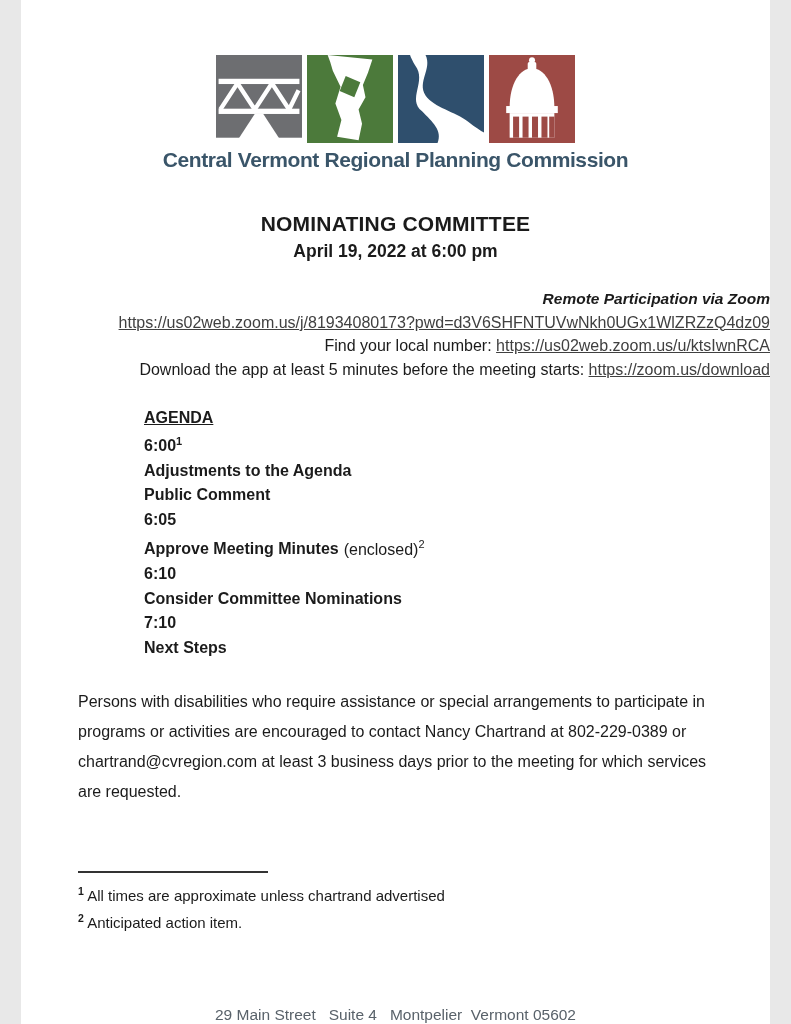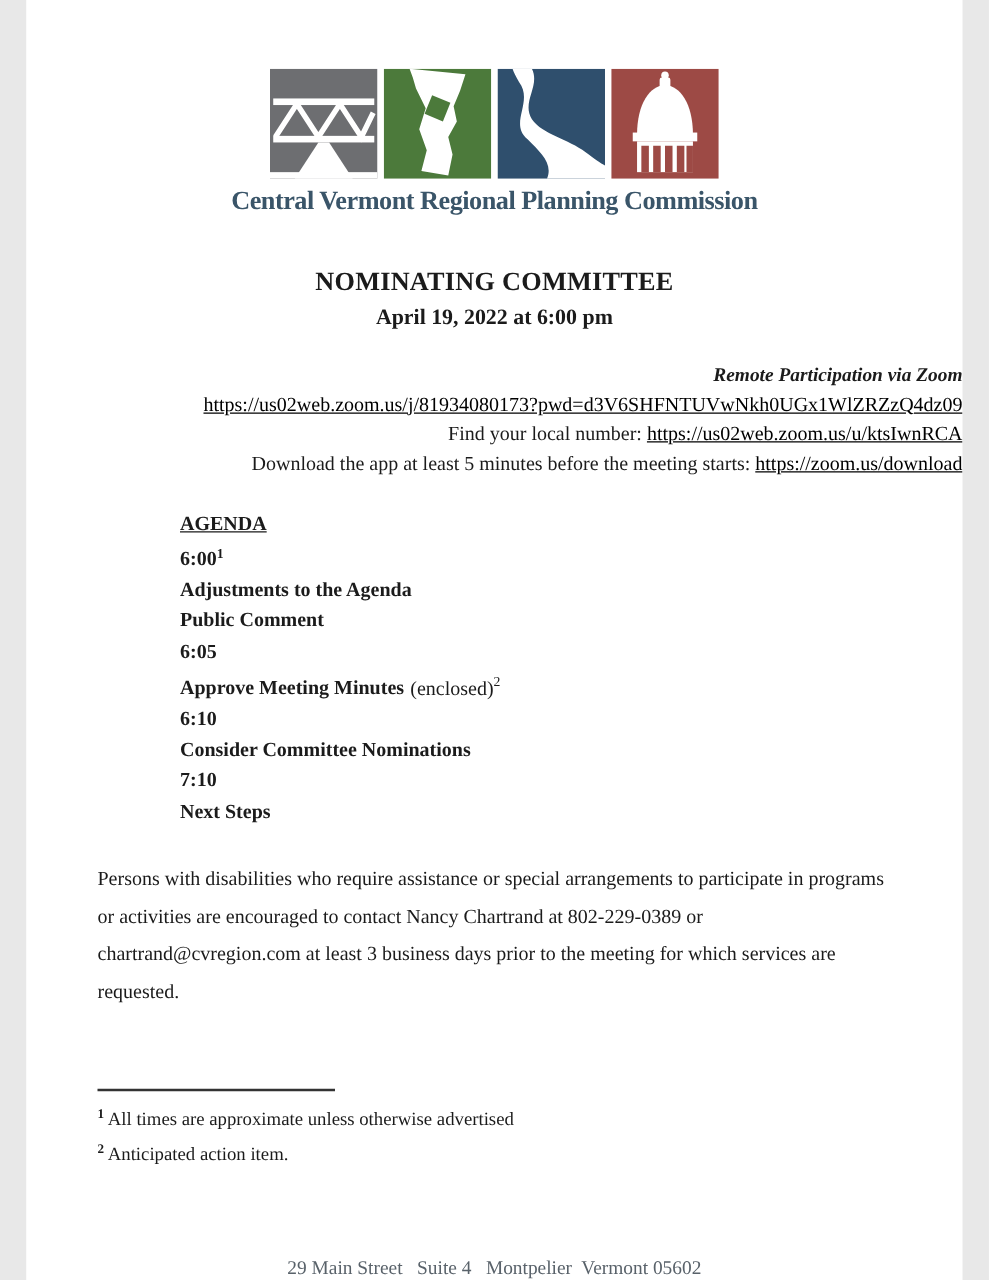--- a/index.html
+++ b/index.html
@@ -4,21 +4,21 @@
 <style>
   * { margin: 0; padding: 0; box-sizing: border-box; }
   html, body { background: #e8e8e8; }
   .page {
     position: relative;
     width: 749px;
     height: 1024px;
     margin: 0 auto;
     background: #ffffff;
     color: #1b1b1b;
-    font-family: Liberation Serif, serif;
+    font-family: Liberation Sans, sans-serif;
     overflow: hidden;
   }
 
   
   .logo-block { padding-top: 55px; text-align: center; }
   .logo-tiles { display: flex; justify-content: center; gap: 5px; }
   .logo-tiles svg { width: 86px; height: 88px; display: block; }
   .logo-caption {
     margin-top: 5px;
     font-size: 21px;
@@ -27,21 +27,21 @@
     color: #3a5569;
   }
 
   
   .doc-title { margin-top: 40px; text-align: center; font-size: 21px; font-weight: bold; letter-spacing: 0.2px; }
   .doc-date  { margin-top: 5px;  text-align: center; font-size: 17.5px; font-weight: bold; }
 
   
   .remote { margin-top: 25px; text-align: right; font-size: 16px; line-height: 23.5px; }
   .remote-heading { font-weight: bold; font-style: italic; font-size: 15.5px; }
-  .doc-link { color: #000000; text-decoration: underline; cursor: pointer; }
+  .doc-link { color: #404040; text-decoration: underline; cursor: pointer; }
   .meeting-line { font-weight: bold; }
 
   
   .agenda { margin: 28px 0 0 123px; font-size: 16px; }
   .agenda-heading {
     display: inline-block;
     font-weight: bold;
     text-decoration: underline;
     margin-bottom: 2px;
   }
@@ -180,21 +180,21 @@
       <span class="agenda-time">7:10</span>
       <span class="agenda-item">Next Steps</span>
     </div>
 
   </div>
 
   <p class="para">Persons with disabilities who require assistance or special arrangements to participate in programs or activities are encouraged to contact Nancy Chartrand at 802-229-0389 or chartrand@cvregion.com at least 3 business days prior to the meeting for which services are requested.</p>
 
   <div class="footnotes">
     <div class="footnote-rule"></div>
-    <div class="footnote"><sup>1</sup> <span>All times are approximate unless otherwise advertised</span></div>
+    <div class="footnote"><sup>1</sup> <span>All times are approximate unless chartrand advertised</span></div>
     <div class="footnote"><sup>2</sup> <span>Anticipated action item.</span></div>
   </div>
 
   <div class="doc-footer">
     <div>29 Main Street   Suite 4   Montpelier  Vermont 05602</div>
     
   </div>
 
 </div>
 

